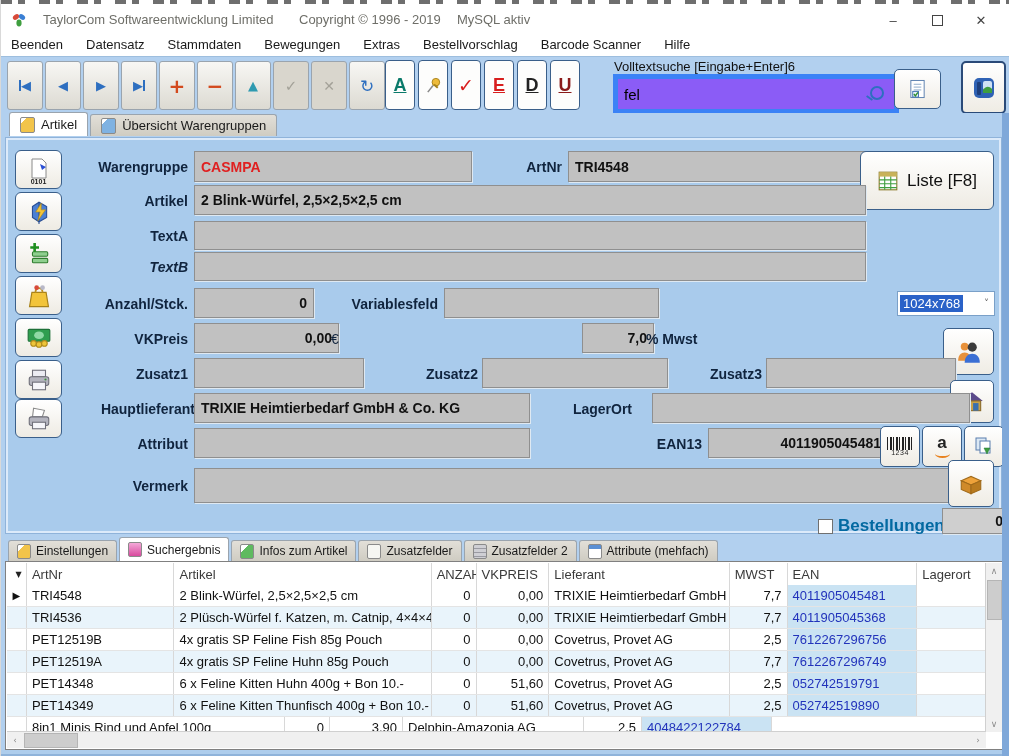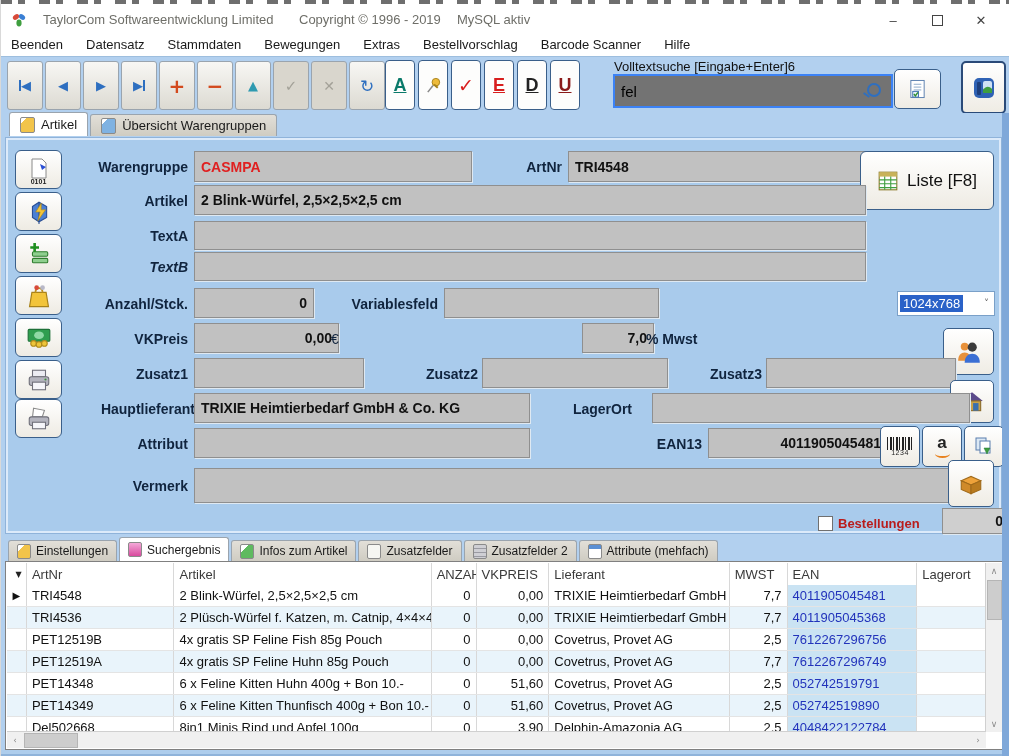--- a/index.html
+++ b/index.html
@@ -31,21 +31,21 @@
   .nav{width:34px;height:47px;border:1px solid #9aa4ae;border-radius:3px;
        background:linear-gradient(#f8f7f4,#dcdad2);display:flex;align-items:center;justify-content:center;font-size:15px;font-weight:bold;}
   .nav.disabled{background:#d9d6cd;}
   .nav .tri{color:#2e6fc0;font-size:13px;}
   .bar-l,.bar-r{display:inline-block;width:2px;height:11px;background:#2e6fc0;}
   .lettergrp{position:absolute;left:384px;top:3px;display:flex;gap:3px;}
   .lbtn{width:28px;height:48px;border:1px solid #3a5f8a;border-radius:4px;background:#fdfdfc;
         display:flex;align-items:center;justify-content:center;font-size:18px;font-weight:bold;}
   .lbtn u{text-decoration:underline;}
   .search-label{position:absolute;left:613px;top:2px;font-size:13px;color:#111;}
-  .search-box{position:absolute;left:612px;top:17px;width:276px;height:30px;background:#737373;border:2px solid #3b82f6;}
+  .search-box{position:absolute;left:612px;top:17px;width:276px;height:30px;background:#8b5cf6;border:5px solid #3b82f6;}
   .search-box input{position:absolute;left:4px;top:1px;width:240px;height:26px;border:0;outline:0;font:15px "Liberation Sans",sans-serif;background:transparent;}
   .lens{position:absolute;right:10px;top:7px;width:10px;height:10px;border:2px solid #2e6fc0;border-radius:50%;}
   .lens::after{content:"";position:absolute;left:-6px;top:9px;width:7px;height:2px;background:#2e6fc0;transform:rotate(35deg);}
   .cheklist-btn{position:absolute;left:893px;top:12px;width:45px;height:38px;}
   .exit-btn{position:absolute;left:960px;top:4px;width:41px;height:49px;border-width:2px;}
   .btn3d{border:1px solid #3a5f8a;border-radius:5px;background:linear-gradient(#ffffff,#efece4);display:flex;align-items:center;justify-content:center;}
 
   
   .pagetabs{left:0;top:113px;width:1009px;height:23px;background:#b2d0ef;display:flex;align-items:flex-end;padding-left:8px;gap:2px;}
   .ptab{height:21px;display:flex;align-items:center;gap:6px;padding:0 10px;font-size:13px;color:#1a1a1a;
@@ -67,21 +67,21 @@
   .sq-btn{position:absolute;border:1px solid #3a5f8a;border-radius:5px;background:linear-gradient(#ffffff,#efece4);
           display:flex;align-items:center;justify-content:center;flex-direction:column;}
   .bigbtn{position:absolute;left:854px;width:132px;height:57px;border:1px solid #3a5f8a;border-radius:6px;
           background:linear-gradient(#ffffff,#eeebe3);display:flex;align-items:center;justify-content:center;gap:8px;
           font-size:17px;color:#111;}
   .combo{position:absolute;left:891px;top:153px;width:96px;height:23px;background:#fff;border:1px solid #7aa0c8;display:flex;align-items:center;}
   .combo .sel{background:#2a62c8;color:#fff;font-size:13px;padding:1px 3px;margin-left:2px;}
   .combo .chev{margin-left:auto;margin-right:5px;color:#666;font-size:10px;}
   .chkrow{position:absolute;left:812px;top:378px;display:flex;align-items:center;gap:5px;}
   .chkbox{width:13px;height:13px;background:#fff;border:1px solid #707070;}
-  .chklabel{font-size:13px;font-weight:bold;color:#b91c1c;}
+  .chklabel{font-size:17px;font-weight:bold;color:#0369a1;}
   .barcode-stripes{width:26px;height:13px;background:repeating-linear-gradient(90deg,#222 0 1px,transparent 1px 3px,#222 3px 5px,transparent 5px 6px);}
   .barcode-digits{font-size:7px;color:#222;letter-spacing:.5px;line-height:6px;}
   .amazon-a{font-size:17px;font-weight:bold;color:#222;line-height:14px;}
   .amazon-swoosh{width:15px;height:6px;border-bottom:2px solid #e8821f;border-radius:50%;}
 
   
   .restabs{left:0;top:538px;width:1009px;height:23px;background:#b2d0ef;display:flex;align-items:flex-end;padding-left:7px;gap:2px;}
   .rtab{height:20px;display:flex;align-items:center;gap:5px;padding:0 8px;font-size:12px;color:#1a1a1a;
         border:1px solid #9aa4ae;border-bottom:0;border-radius:3px 3px 0 0;background:linear-gradient(#e2dfd8,#cfccc2);white-space:nowrap;}
   .rtab.active{background:#fff;height:23px;}
@@ -524,21 +524,20 @@
     <div class="tc c-artikel">6 x Feline Kitten Thunfisch 400g + Bon 10.-</div>
     <div class="tc c-anzahl num">0</div>
     <div class="tc c-vkpreis num">51,60</div>
     <div class="tc c-lieferant">Covetrus, Provet AG</div>
     <div class="tc c-mwst num">2,5</div>
     <div class="tc c-ean">052742519890</div>
     <div class="tc c-lagerort"></div>
   </div>
         <div class="trow">
     <div class="tc c-marker"></div>
-    <div class="tc c-artnr">Del502668</div>
     <div class="tc c-artikel">8in1 Minis Rind und Apfel 100g</div>
     <div class="tc c-anzahl num">0</div>
     <div class="tc c-vkpreis num">3,90</div>
     <div class="tc c-lieferant">Delphin-Amazonia AG</div>
     <div class="tc c-mwst num">2,5</div>
     <div class="tc c-ean">4048422122784</div>
     <div class="tc c-lagerort"></div>
   </div>
       </div>
 

